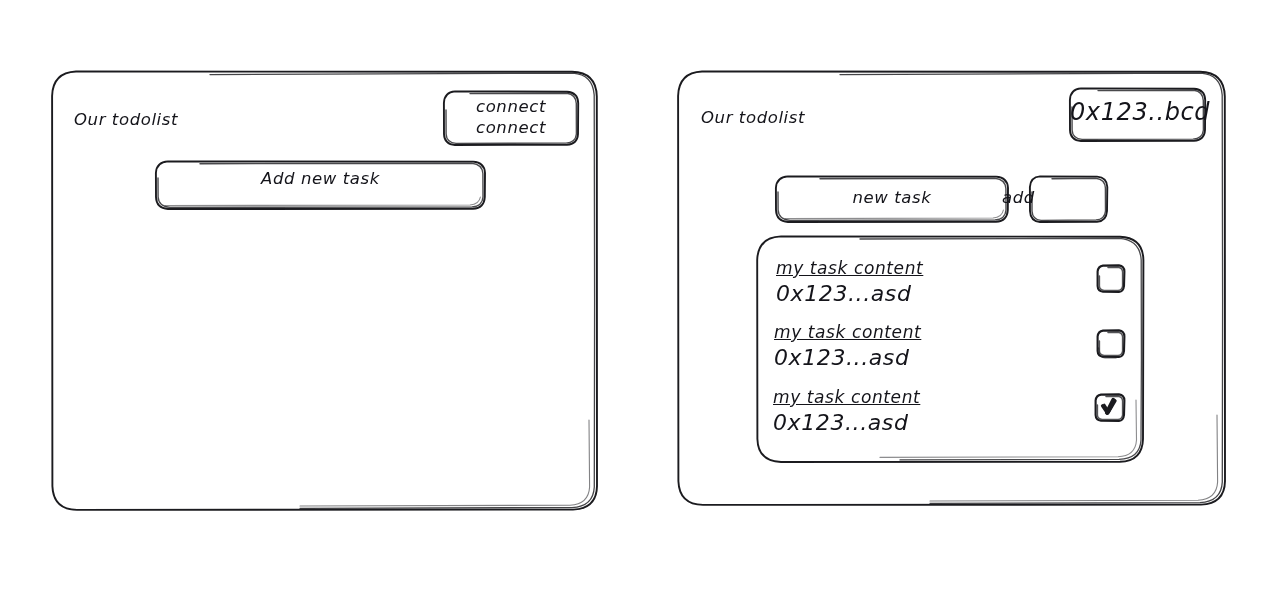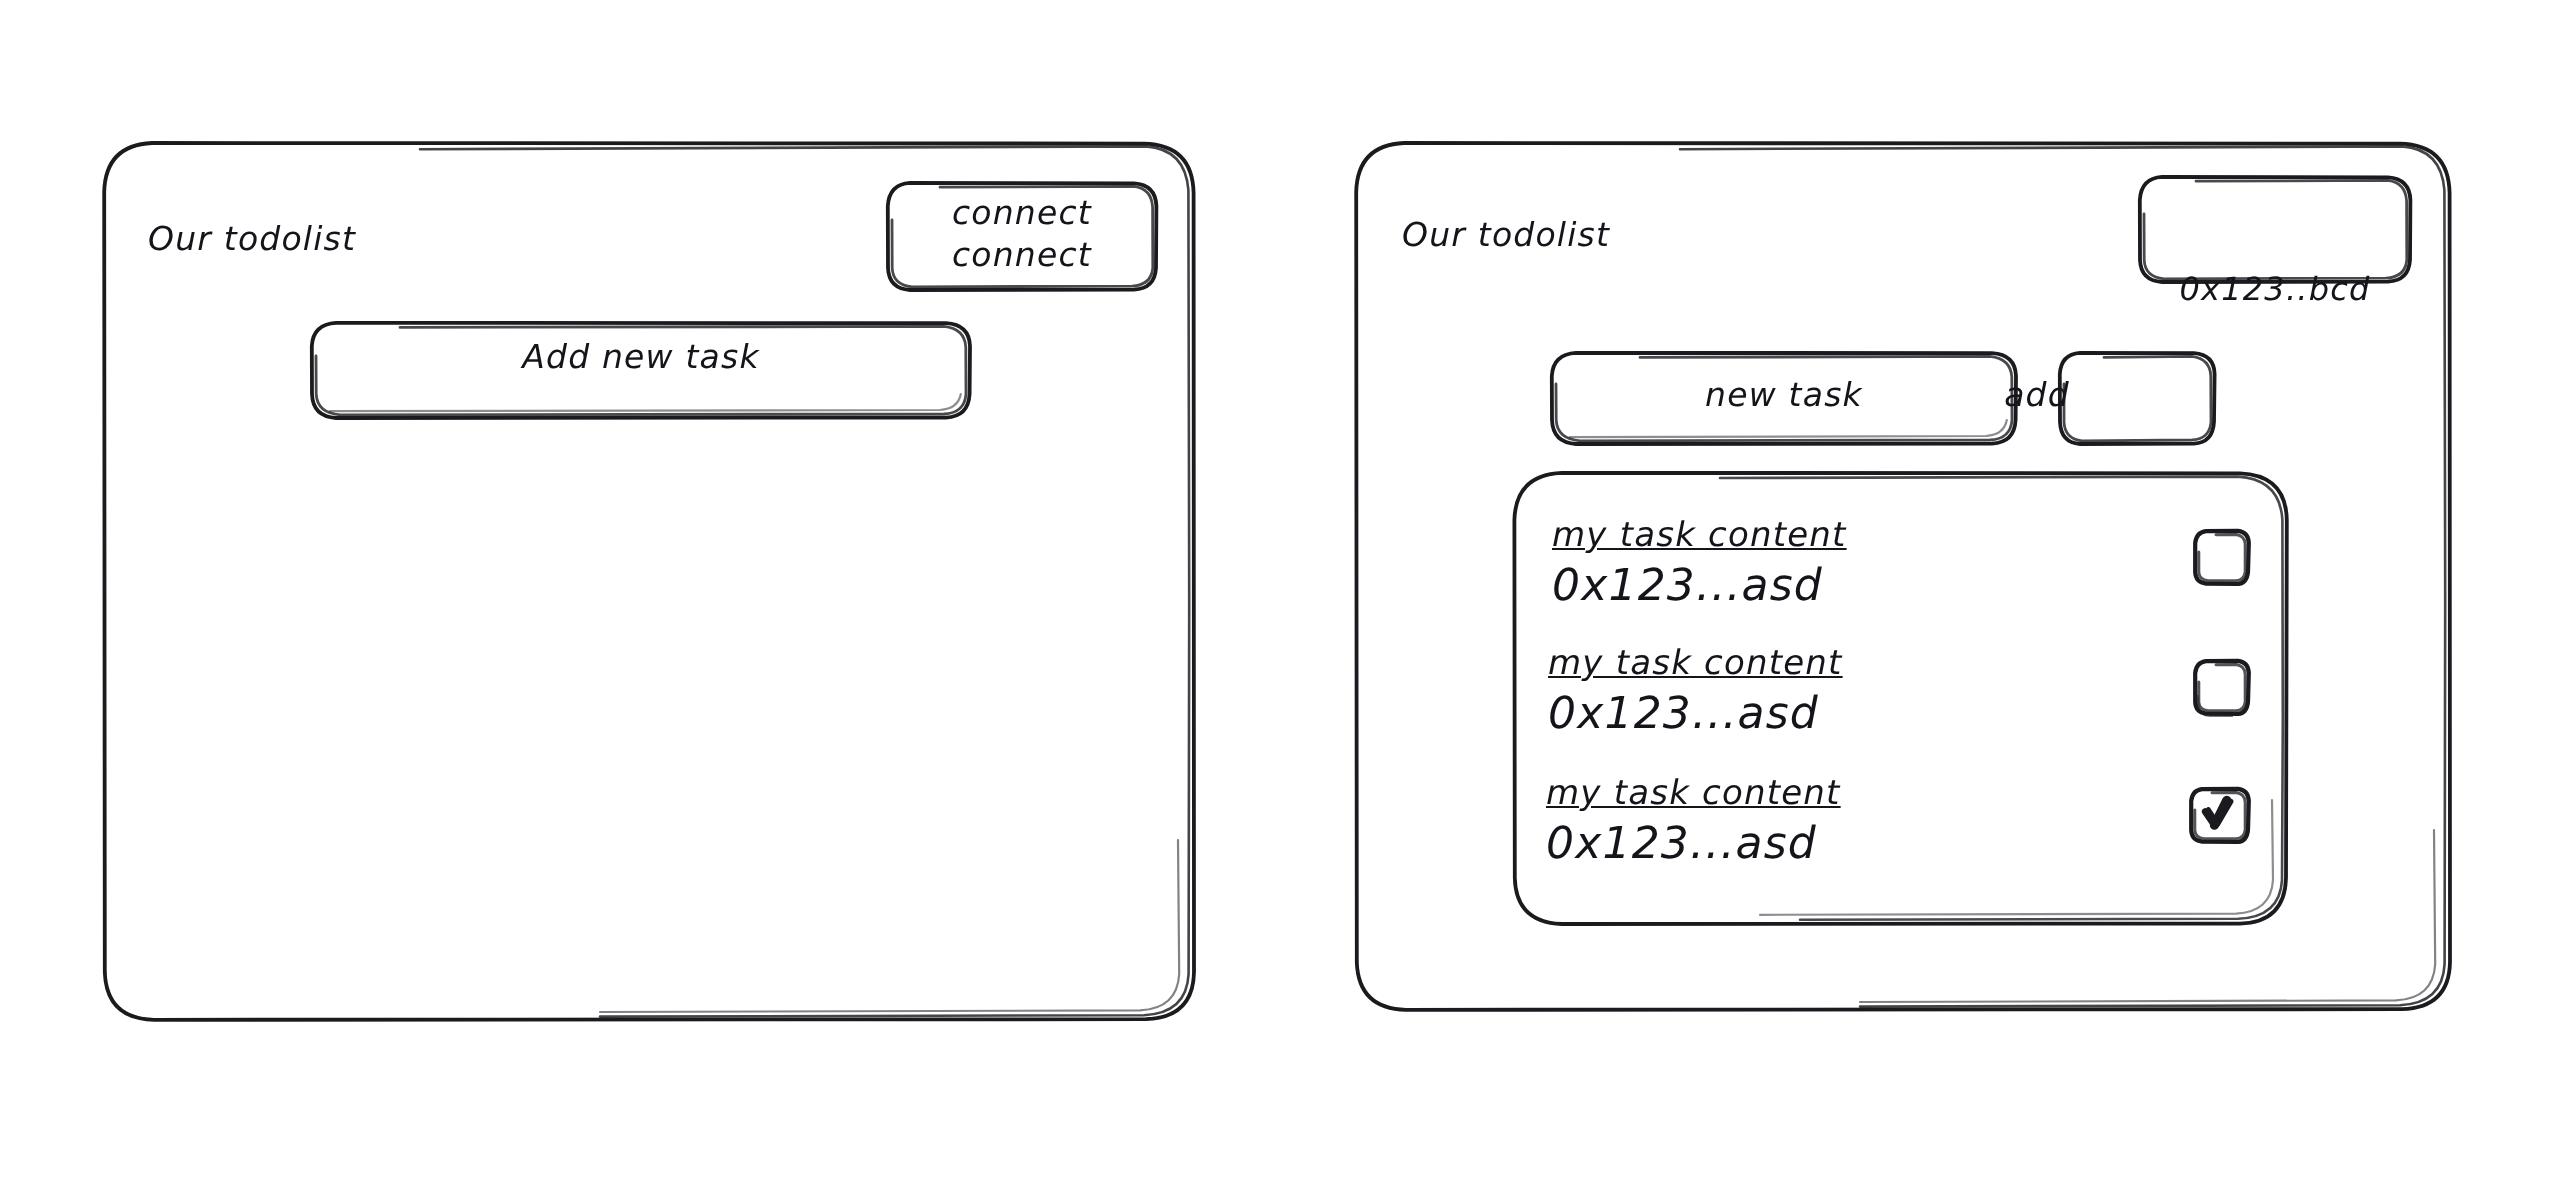--- a/index.html
+++ b/index.html
@@ -152,21 +152,21 @@
 
   <div class="hit" style="left:156px; top:161px; width:329px; height:48px; border-radius:12px;">
     <div class="hand btn-label" style="position:absolute; left:0; top:7px; width:329px;">Add new task</div>
   </div>
 
   <div class="panel" style="left:678px; top:71px; width:547px; height:434px;"></div>
 
   <div class="abs hand screen-title" style="left:701px; top:108px;">Our todolist</div>
 
   <div class="hit" style="left:1070px; top:88px; width:135px; height:53px; border-radius:12px;">
-    <div class="hand btn-label" style="position:absolute; left:0; top:14px; width:135px; font-size:16px;margin-top:32px;">0x123..bcd</div>
+    <div class="hand btn-label" style="position:absolute; left:0; top:14px; width:135px; font-size:24px;">0x123..bcd</div>
   </div>
 
   <div class="hit" style="left:776px; top:176px; width:232px; height:46px; border-radius:4px;">
     <div class="hand field-label" style="position:absolute; left:0; top:11px; width:232px;">new task</div>
   </div>
 
   <div class="hit" style="left:980px; top:176px; width:77px; height:50px; border-radius:12px;">
     <div class="hand btn-label" style="position:absolute; left:0; top:11px; width:77px;">add</div>
   </div>
 

